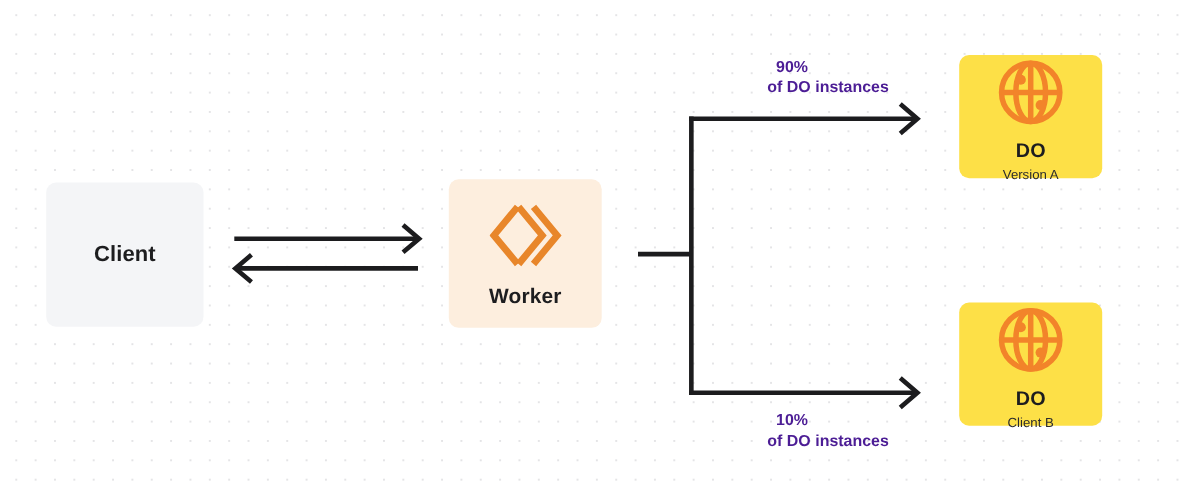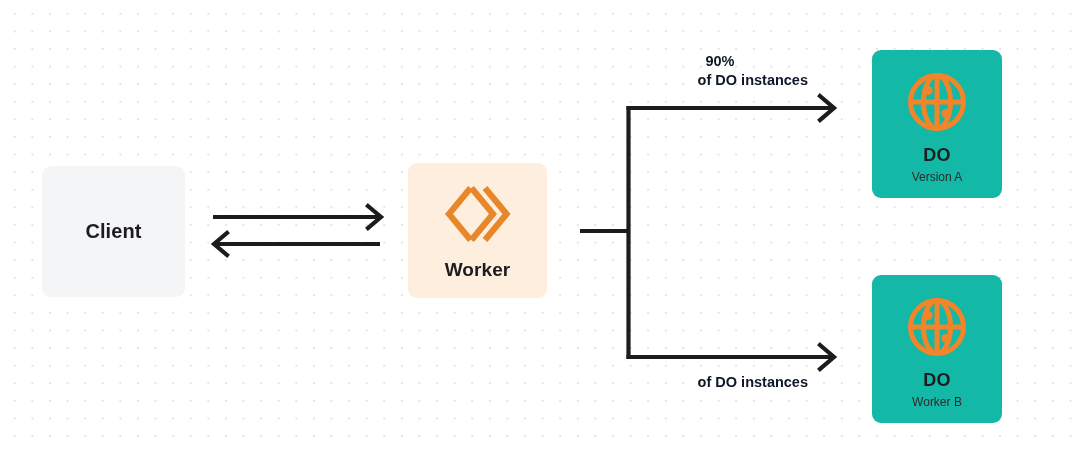--- a/index.html
+++ b/index.html
@@ -69,22 +69,22 @@
     font-weight: bold;
     color: #1d1d1f;
     margin-top: 16px;
     letter-spacing: 0.1px;
   }
 
   .node-do {
     left: 872px;
     top: 50px;
     width: 130px;
-    height: 148px;
-    background: #14b8a6;
+    height: 112px;
+    background: #fde047;
     padding-top: 6px;
   }
   .node-do-b {
     top: 275px;
   }
   .node-do .do-title {
     font-size: 18px;
     font-weight: bold;
     color: #1d1d1f;
     margin-top: 12px;
@@ -101,21 +101,21 @@
     display: block;
     line-height: 0;
   }
 
   
   .edge-label {
     position: absolute;
     text-align: center;
     font-size: 14.5px;
     font-weight: bold;
-    color: #0f172a;
+    color: #4c1d95;
     line-height: 19px;
     white-space: nowrap;
   }
   .edge-label .pct {
     display: block;
   }
   .edge-label .sub {
     display: block;
     text-align: right;
   }
@@ -202,25 +202,26 @@
       <svg width="62" height="62" viewBox="0 0 62 62" fill="none">
         <circle cx="31" cy="31" r="26.5" stroke="#f2842a" stroke-width="5"></circle>
         <line x1="31" y1="4.5" x2="31" y2="57.5" stroke="#f2842a" stroke-width="5"></line>
         <line x1="4.5" y1="31" x2="57.5" y2="31" stroke="#f2842a" stroke-width="5"></line>
         <ellipse cx="31" cy="31" rx="13.5" ry="26.5" stroke="#f2842a" stroke-width="5"></ellipse>
         <circle cx="22" cy="19.5" r="4.6" fill="#f2842a"></circle>
         <circle cx="40" cy="42.5" r="4.6" fill="#f2842a"></circle>
       </svg>
     </span>
     <span class="do-title">DO</span>
-    <span class="do-sub">Worker B</span>
+    <span class="do-sub">Client B</span>
   </div>
 
   <div class="edge-label label-top">
     <span class="pct">90%</span>
     <span class="sub">of DO instances</span>
   </div>
 
   <div class="edge-label label-bottom">
+    <span class="pct">10%</span>
     <span class="sub">of DO instances</span>
   </div>
 
 </div>
 
 </body></html>

